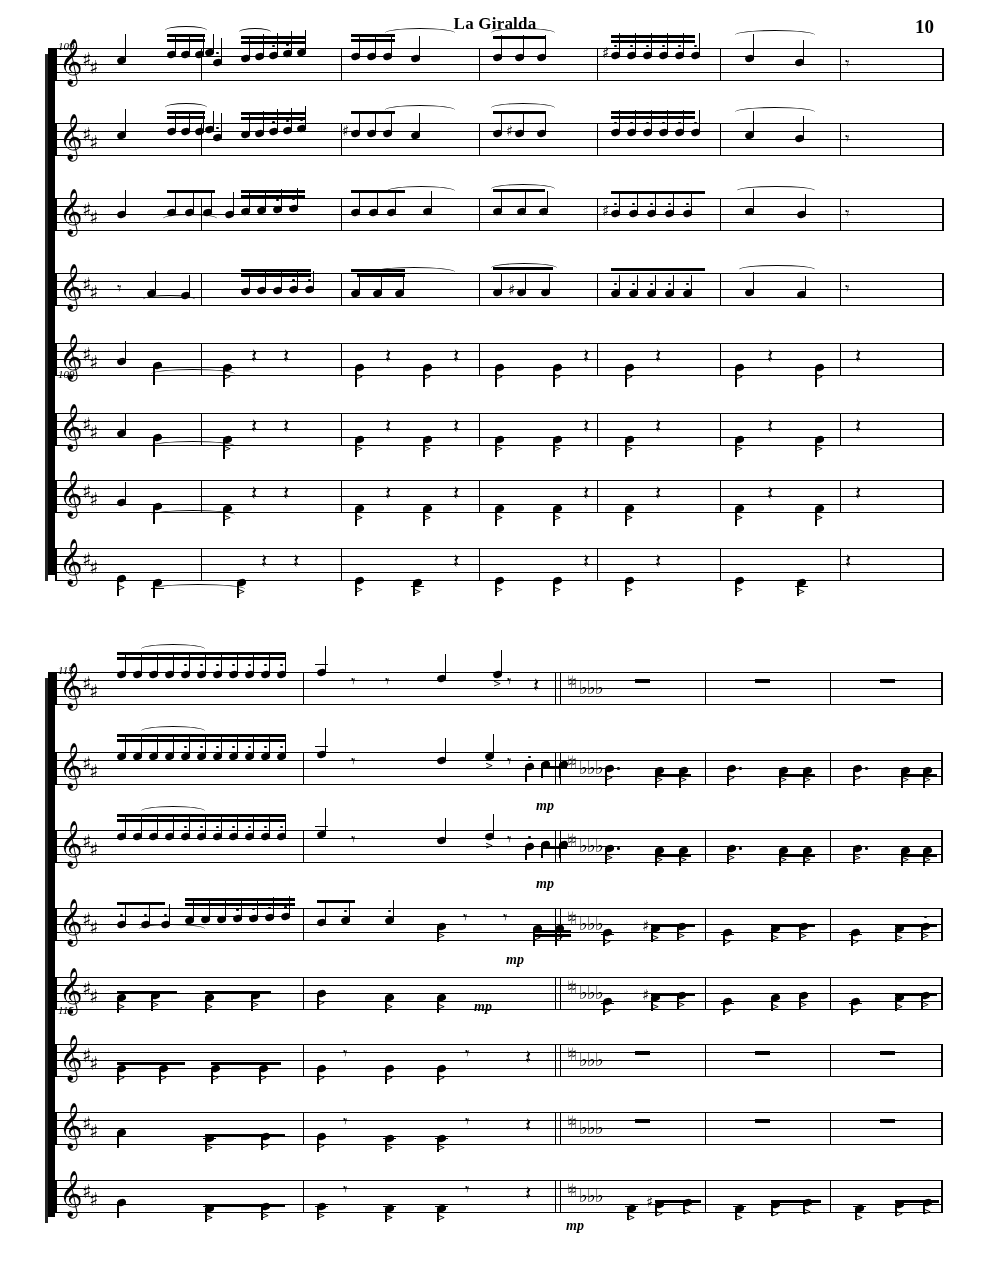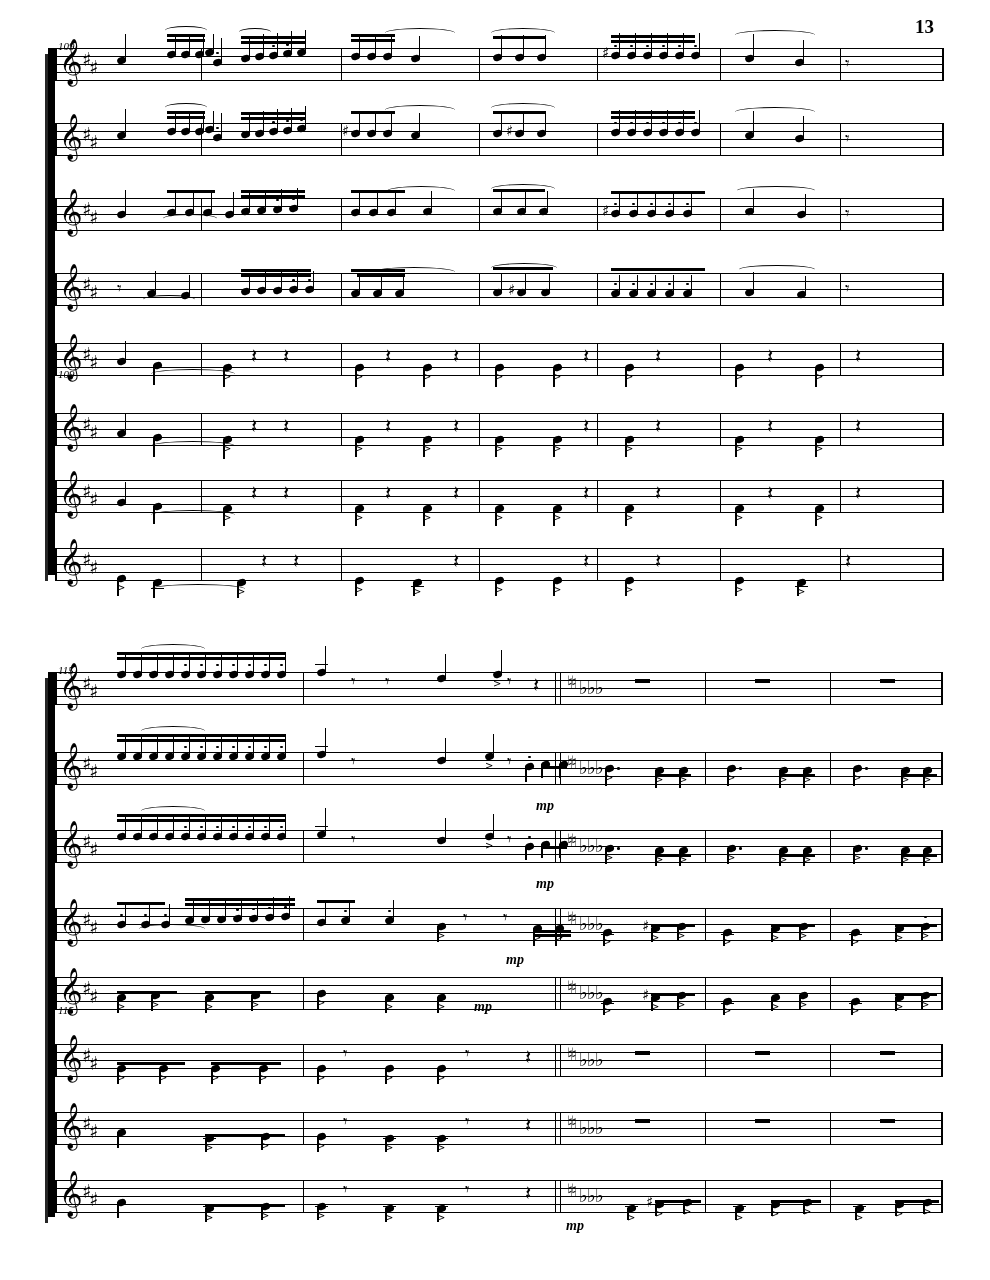--- a/index.html
+++ b/index.html
@@ -214,21 +214,22 @@
     height: 4px;
     width: 15px;
     background: #000;
   }
 </style>
 </head>
 <body>
 
 <div class="page">
 
-  <div class="page-number">13</div>
+  <div class="page-title">La Giralda</div>
+  <div class="page-number">10</div>
 
   <div class="system" id="system-1">
     <div class="sys-brace" style="top:0px; height:527px;"></div>
     <div class="sys-brace shadow" style="top:6px; height:527px;"></div>
 
     <div class="measure-number" style="left:10px; top:-8px;">109</div>
     <div class="measure-number" style="left:10px; top:320px;">109</div>
   <div class="staff" style="top:0px; width:887px;">
         <div class="line l0"></div>
         <div class="line l1"></div>

